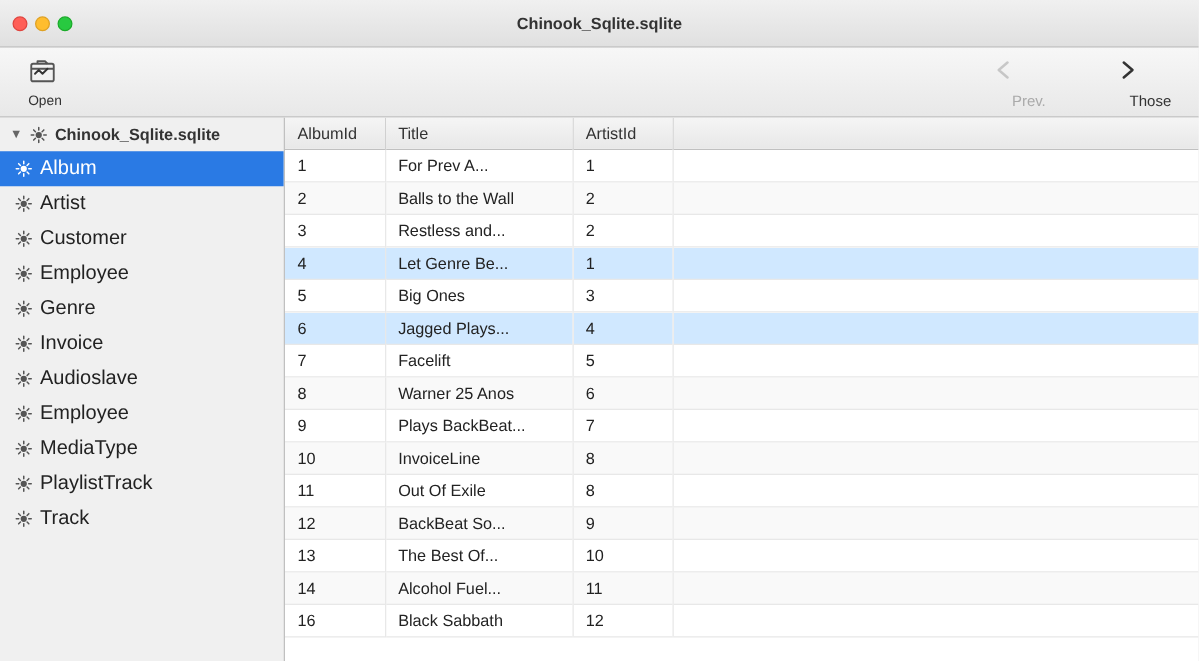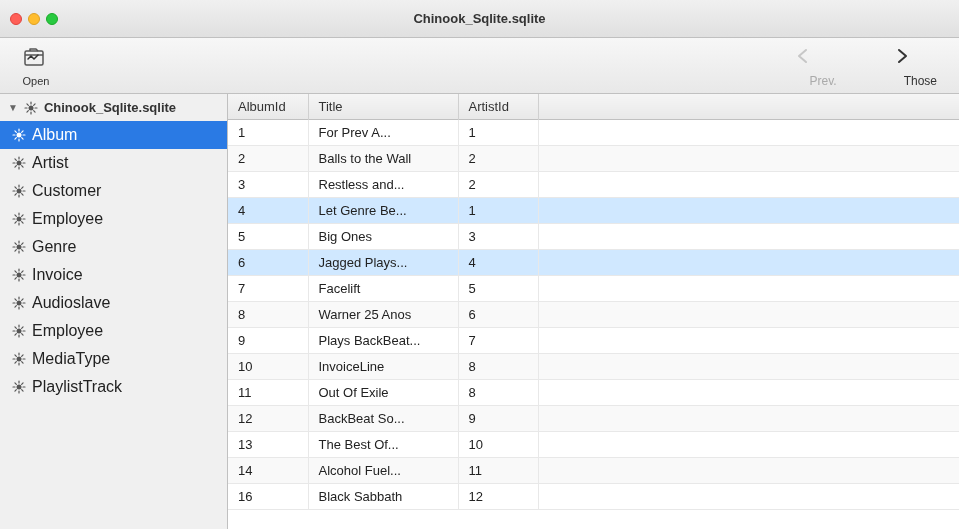--- a/index.html
+++ b/index.html
@@ -328,20 +328,27 @@
           </svg>
           <span>MediaType</span>
         </div>
         <div class="sidebar-item">
           <svg class="gear-icon" viewBox="0 0 14 14" fill="none">
             <circle cx="7" cy="7" r="2.5" fill="#555"></circle>
       <path d="M7 1v2M7 11v2M1 7h2M11 7h2M2.93 2.93l1.41 1.41M9.66 9.66l1.41 1.41M2.93 11.07l1.41-1.41M9.66 4.34l1.41-1.41" stroke="#555" stroke-width="1.2" stroke-linecap="round"></path>
           </svg>
           <span>PlaylistTrack</span>
         </div>
+        <div class="sidebar-item">
+          <svg class="gear-icon" viewBox="0 0 14 14" fill="none">
+            <circle cx="7" cy="7" r="2.5" fill="#555"></circle>
+      <path d="M7 1v2M7 11v2M1 7h2M11 7h2M2.93 2.93l1.41 1.41M9.66 9.66l1.41 1.41M2.93 11.07l1.41-1.41M9.66 4.34l1.41-1.41" stroke="#555" stroke-width="1.2" stroke-linecap="round"></path>
+          </svg>
+          <span>Track</span>
+        </div>
       </div>
   </div>
 
   <div class="content">
     <div class="table-wrap">
       <table>
         <thead>
           <tr>
             <th class="col-albumid">AlbumId</th>
             <th class="col-title">Title</th>

